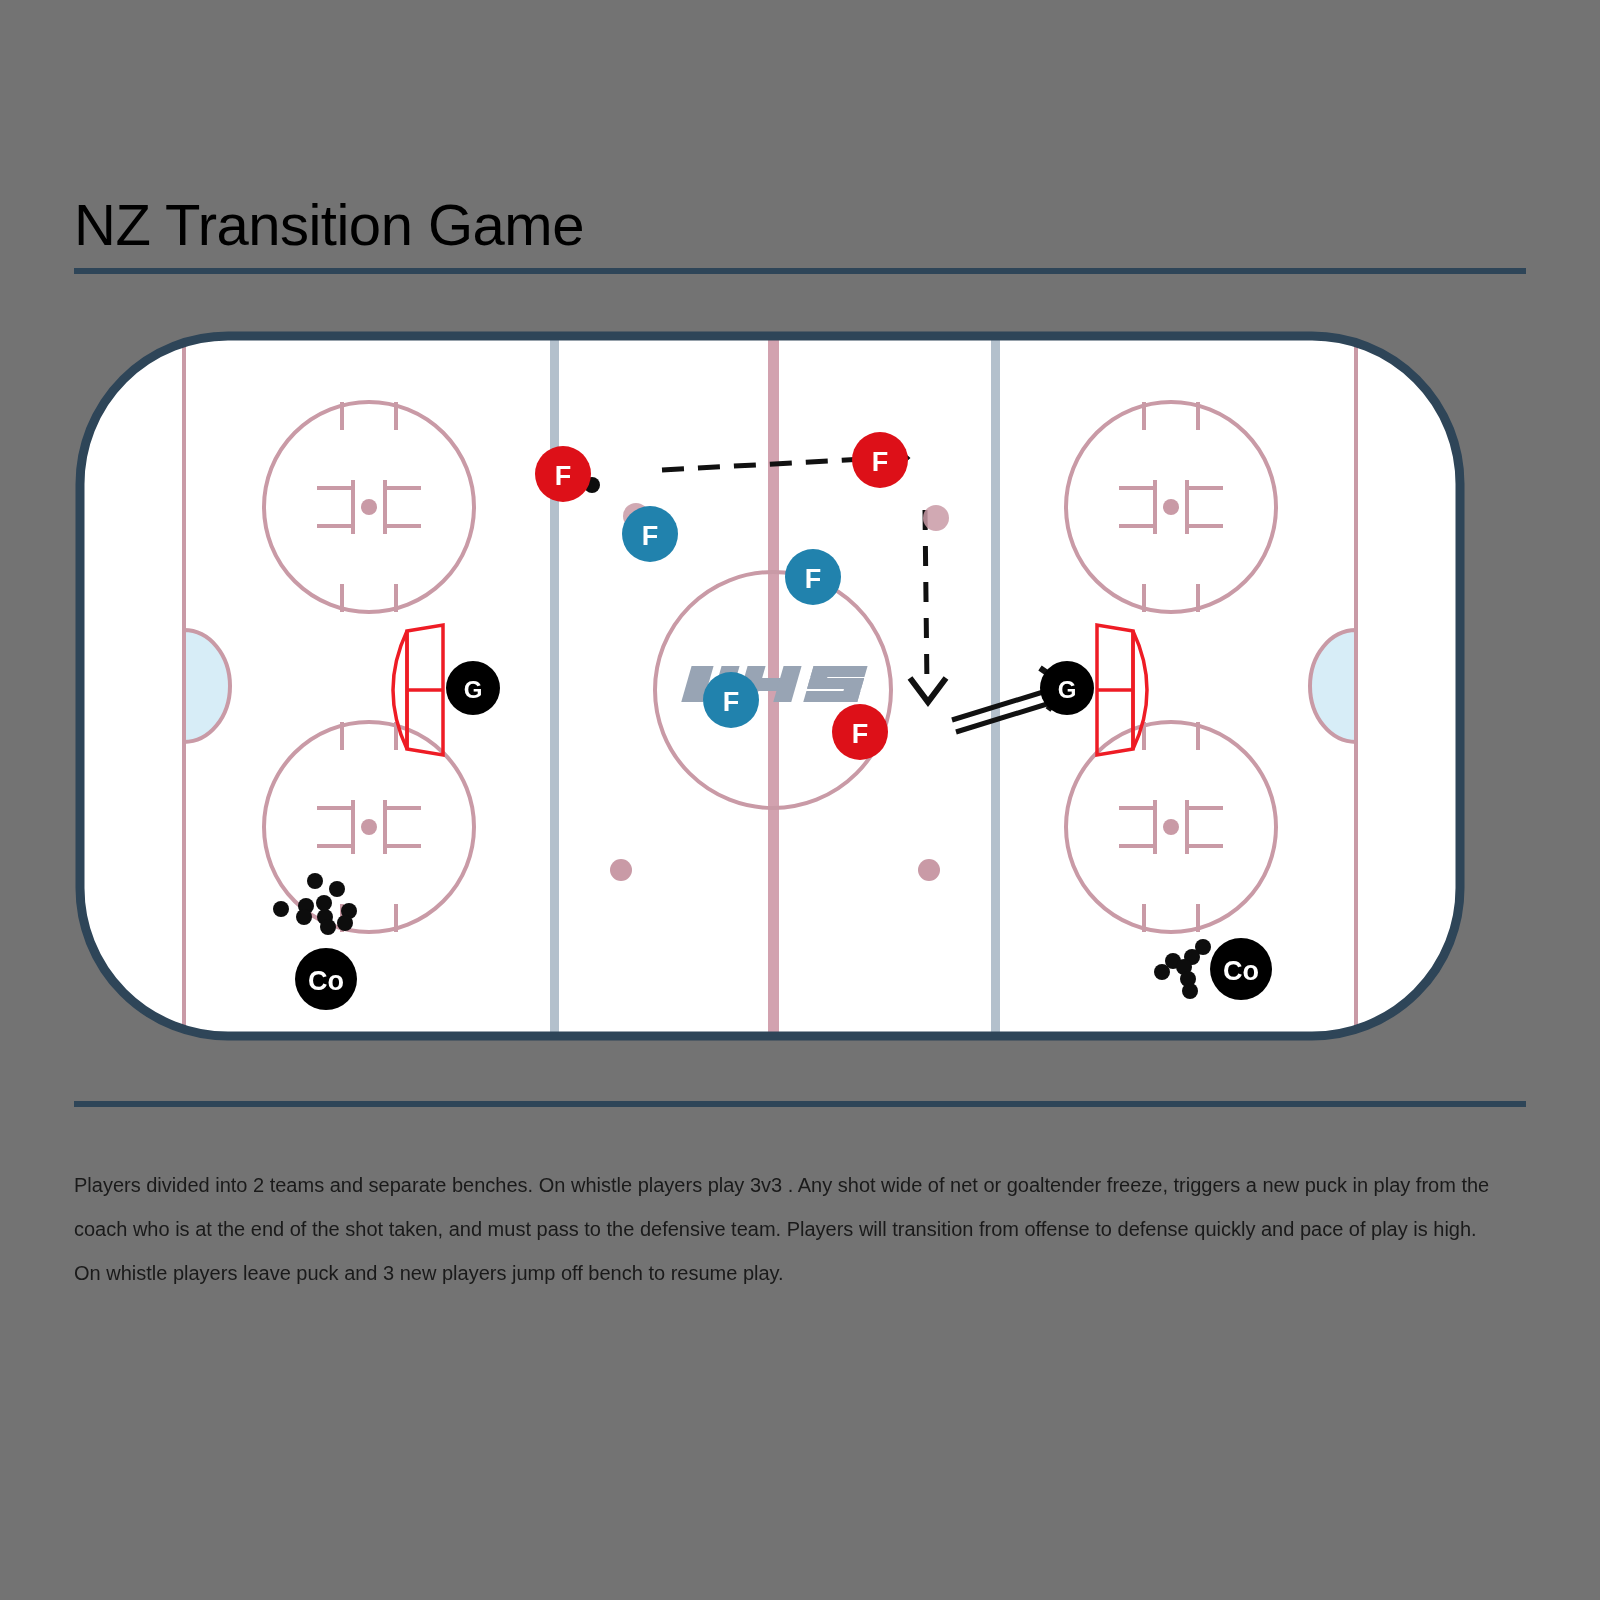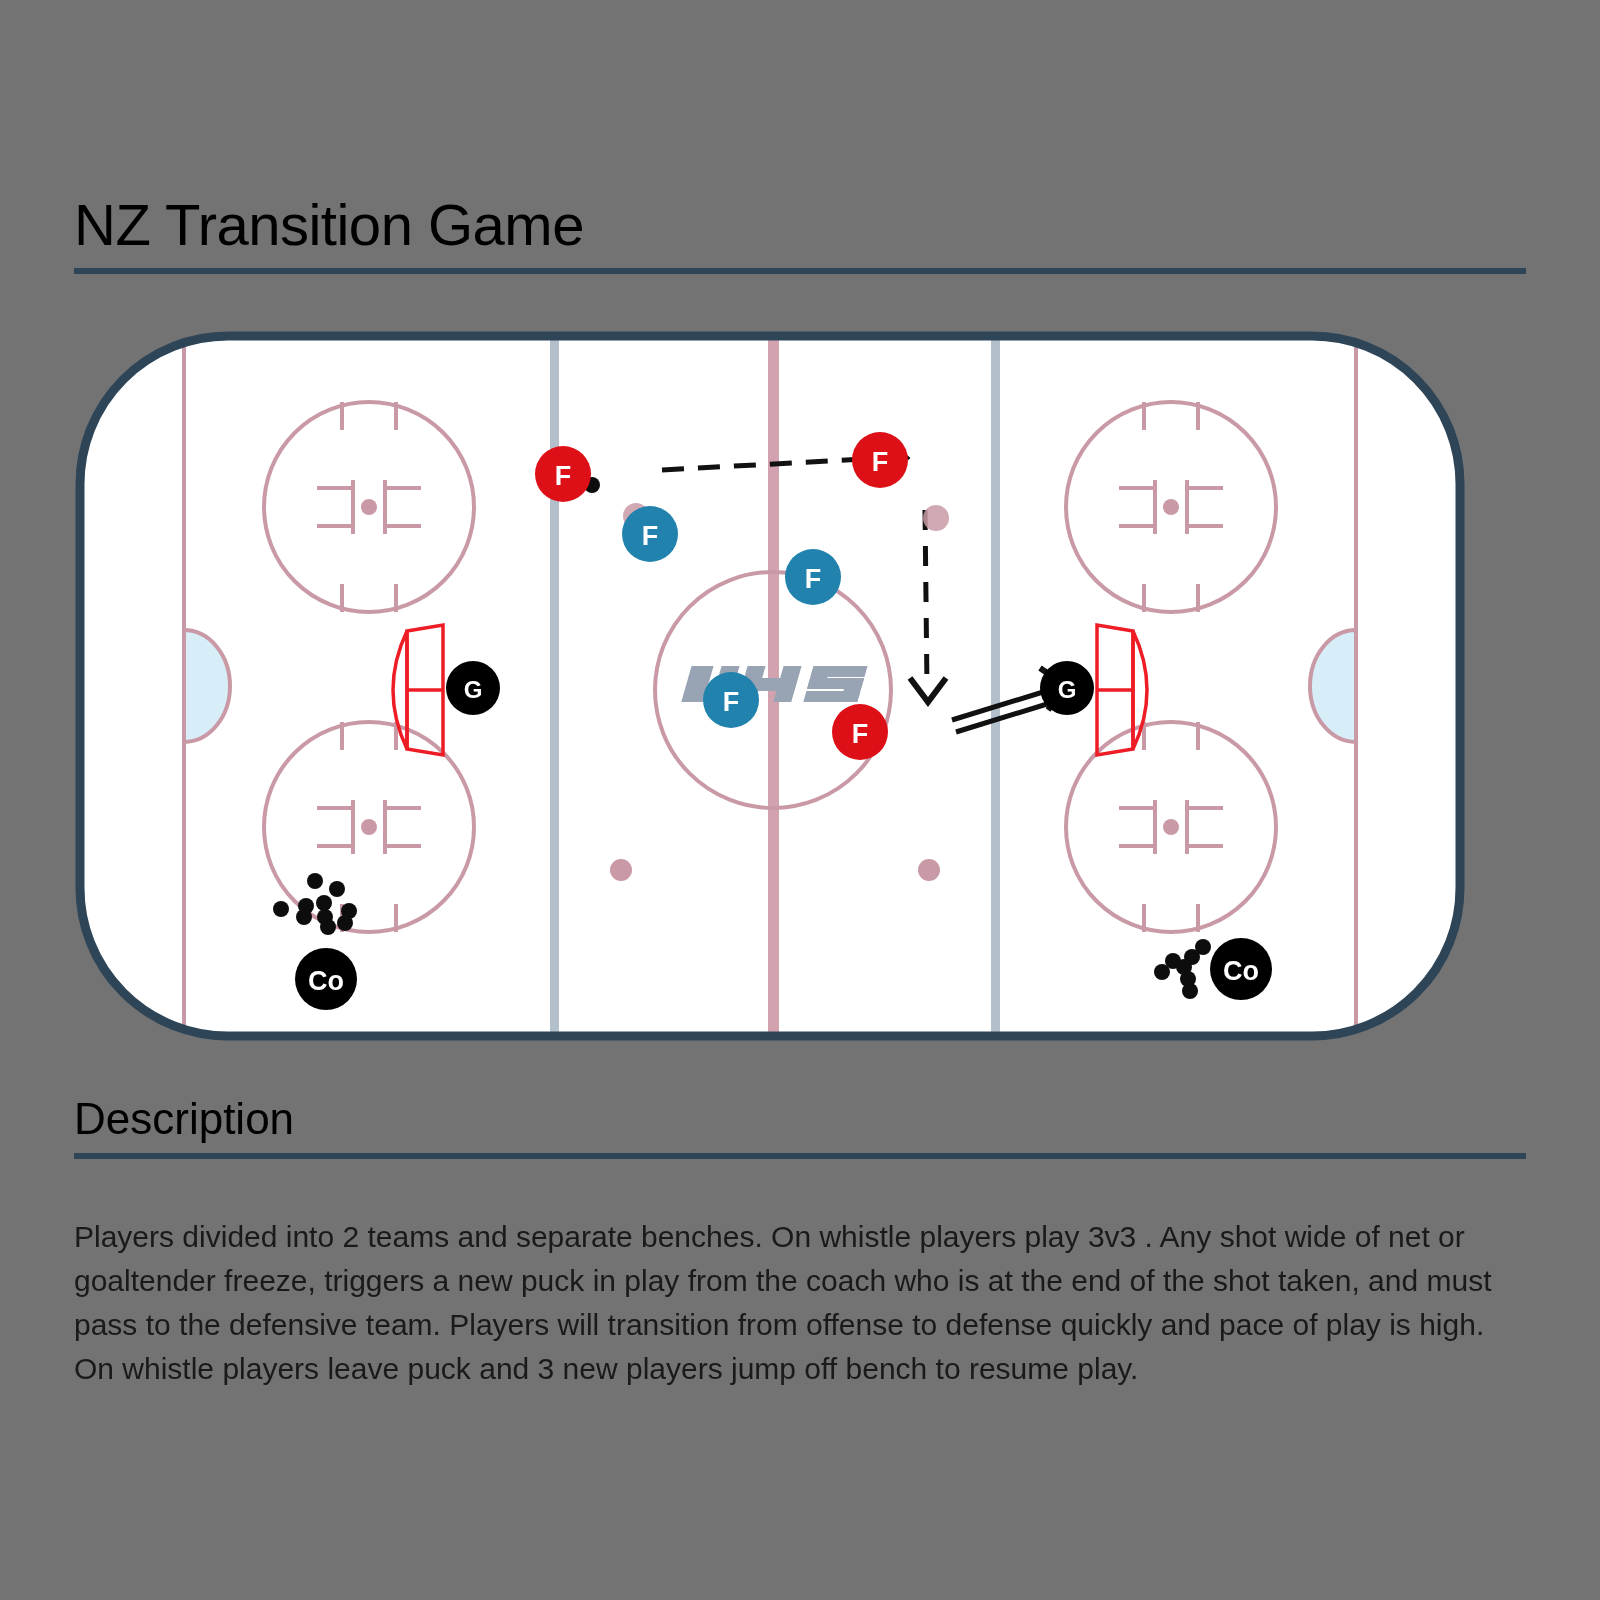--- a/index.html
+++ b/index.html
@@ -73,21 +73,21 @@
     color: #000000;
   }
   .desc-rule {
     height: 6px;
     background: #2e4558;
     margin-top: 8px;
     width: 100%;
   }
   .desc-body {
     margin-top: 56px;
-    font-size: 30px;
+    font-size: 20px;
     line-height: 44px;
     color: #1a1a1a;
     max-width: 1420px;
     text-align: left;
   }
 </style>
 </head>
 <body>
 
 <div class="page">
@@ -305,18 +305,17 @@
       </g>
       <g>
         <circle cx="1167" cy="639" r="31" fill="#000000"></circle>
         <text x="1167" y="650" font-family="Liberation Sans, sans-serif" font-size="27" font-weight="bold" fill="#ffffff" text-anchor="middle">Co</text>
       </g>
 
     </svg>
   </div>
 
   <div class="desc-wrap">
-    <h2 class="desc-head">Description</h2>
     <div class="desc-rule"></div>
     <p class="desc-body">Players divided into 2 teams and separate benches. On whistle players play 3v3 . Any shot wide of net or goaltender freeze, triggers a new puck in play from the coach who is at the end of the shot taken, and must pass to the defensive team. Players will transition from offense to defense quickly and pace of play is high. On whistle players leave puck and 3 new players jump off bench to resume play.</p>
   </div>
 
 </div>
 
 </body></html>

